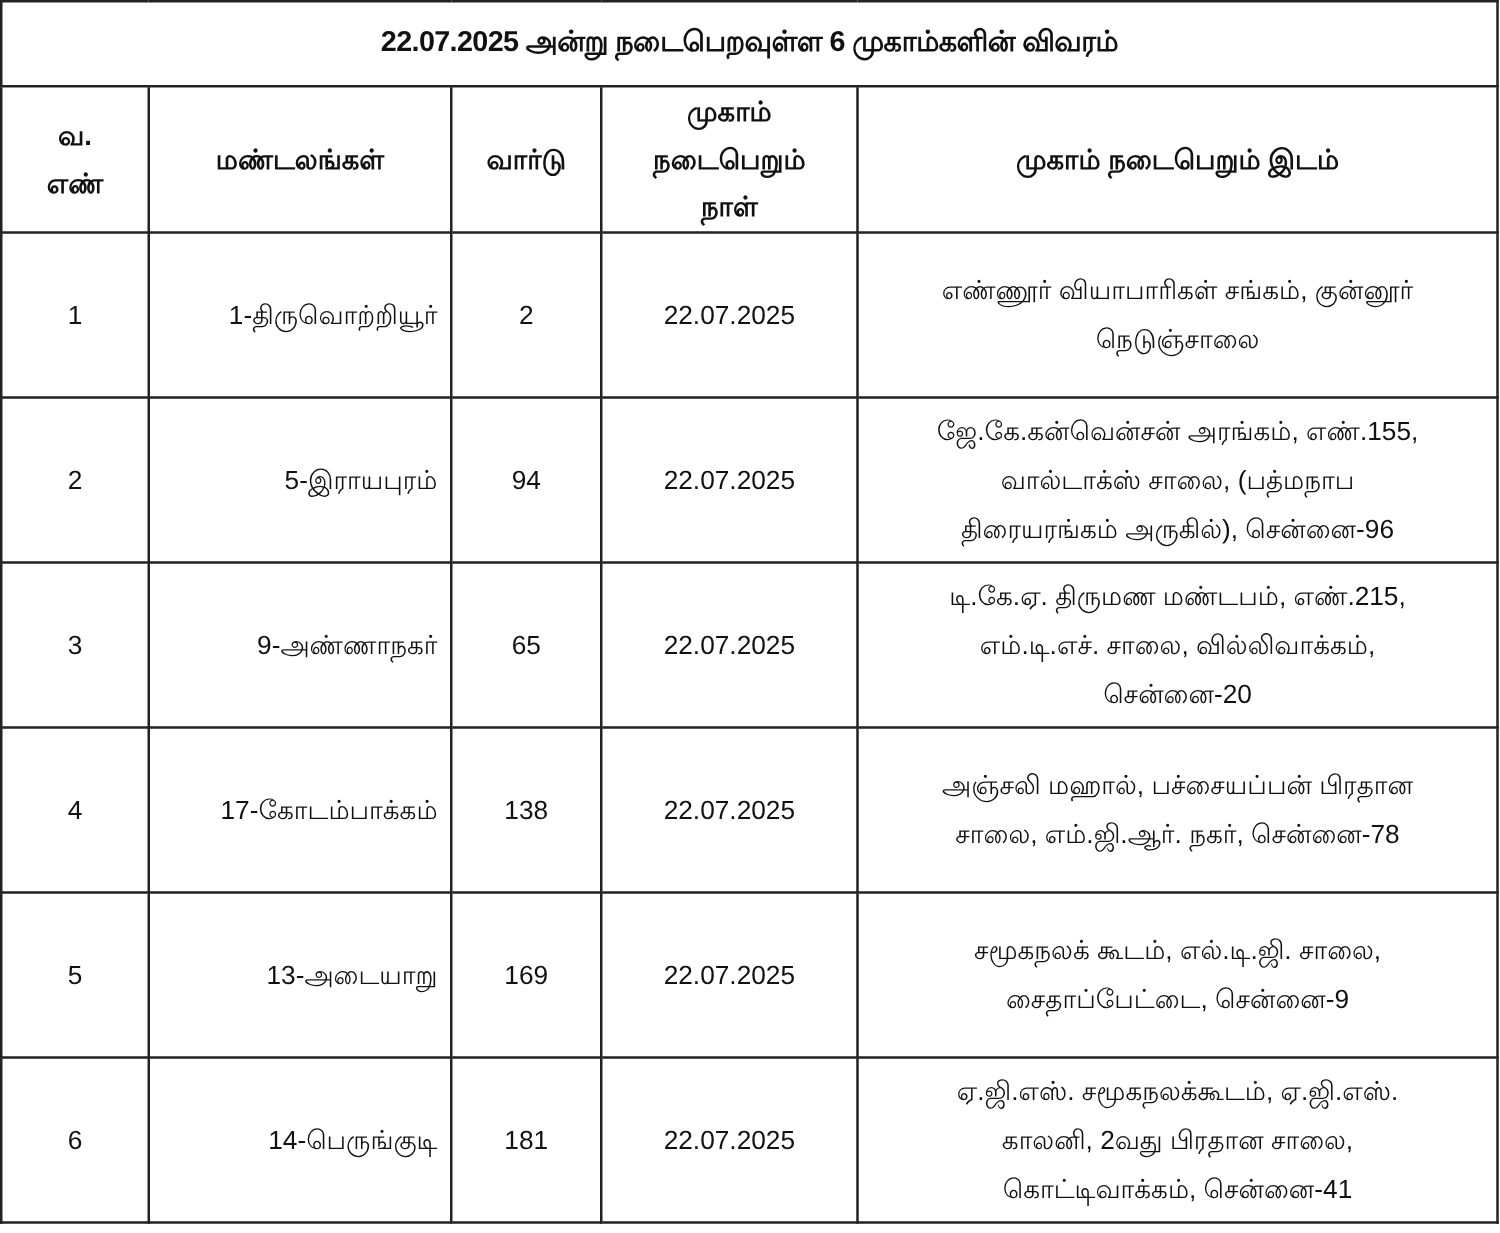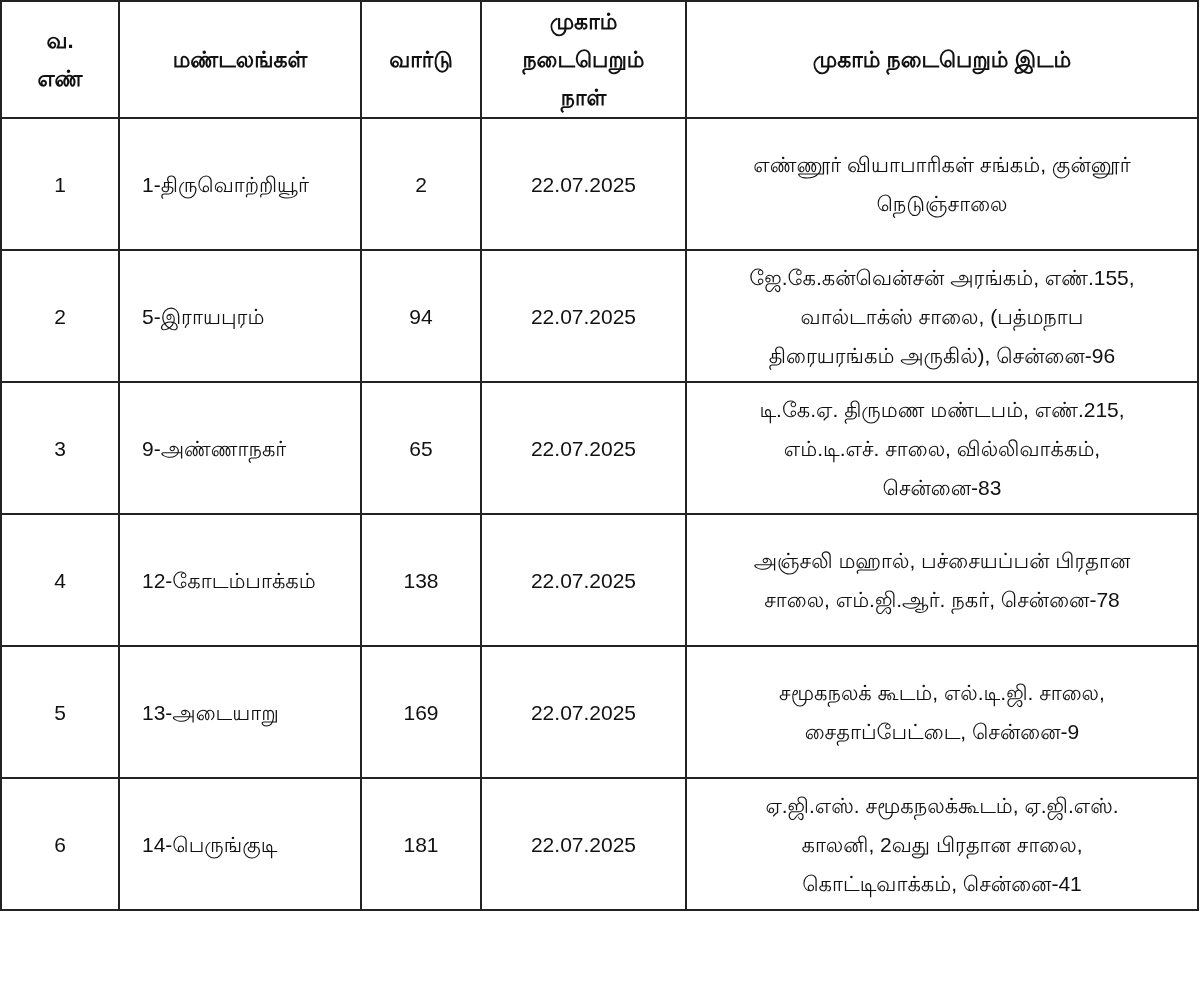--- a/index.html
+++ b/index.html
@@ -3,36 +3,39 @@
 <meta charset="utf-8">
 <style>
   html, body { margin: 0; padding: 0; background: #ffffff; }
   body { width: 1200px; height: 986px; overflow: hidden; position: relative;
          font-family: "Liberation Sans", "DejaVu Sans", sans-serif; color: #111; }
   .tbl { position: absolute; left: 0; top: 0; width: 1197px; border-collapse: collapse; table-layout: fixed; }
   .tbl td, .tbl th { border: 2px solid #222; text-align: center; vertical-align: middle; padding: 0 10px; }
   .title-cell { height: 66px; font-weight: bold; font-size: 23px; letter-spacing: -0.5px; }
   .head th { height: 115px; font-weight: bold; font-size: 22px; line-height: 38px; }
   .row td { height: 130px; font-size: 21px; line-height: 39px; }
-  .row td.zone { text-align: left; padding-left: 22px; }
+  .row td.zone { text-align: right; padding-left: 22px; }
   .row td.place { padding: 0 14px; }
   .line { display: block; }
 </style>
 </head>
 <body>
 
 <table class="tbl">
   <colgroup>
     <col style="width:118px">
       <col style="width:242px">
       <col style="width:120px">
       <col style="width:205px">
       <col style="width:512px">
   </colgroup>
   <tbody>
+      <tr>
+    <td colspan="5" class="title-cell">22.07.2025 அன்று நடைபெறவுள்ள 6 முகாம்களின் விவரம்</td>
+  </tr>
   <tr class="head">
     <th>
       <span class="line">வ.</span>
       <span class="line">எண்</span>
     </th>
     <th>மண்டலங்கள்</th>
     <th>வார்டு</th>
     <th>
       <span class="line">முகாம்</span>
       <span class="line">நடைபெறும்</span>
@@ -63,26 +66,26 @@
     </td>
   </tr>
   <tr class="row">
     <td>3</td>
     <td class="zone">9-அண்ணாநகர்</td>
     <td>65</td>
     <td>22.07.2025</td>
     <td class="place">
       <span class="line">டி.கே.ஏ. திருமண மண்டபம், எண்.215,</span>
       <span class="line">எம்.டி.எச். சாலை, வில்லிவாக்கம்,</span>
-      <span class="line">சென்னை-83</span>
+      <span class="line">சென்னை-20</span>
     </td>
   </tr>
   <tr class="row">
     <td>4</td>
-    <td class="zone">12-கோடம்பாக்கம்</td>
+    <td class="zone">17-கோடம்பாக்கம்</td>
     <td>138</td>
     <td>22.07.2025</td>
     <td class="place">
       <span class="line">அஞ்சலி மஹால், பச்சையப்பன் பிரதான</span>
       <span class="line">சாலை, எம்.ஜி.ஆர். நகர், சென்னை-78</span>
     </td>
   </tr>
   <tr class="row">
     <td>5</td>
     <td class="zone">13-அடையாறு</td>

